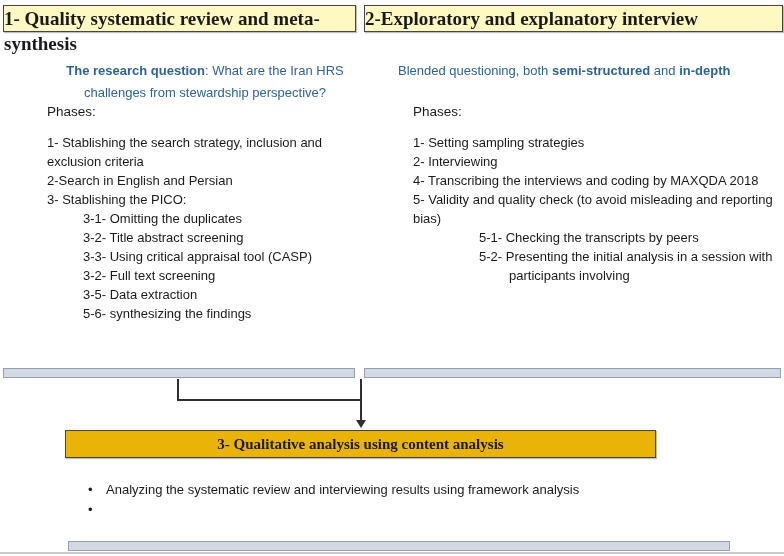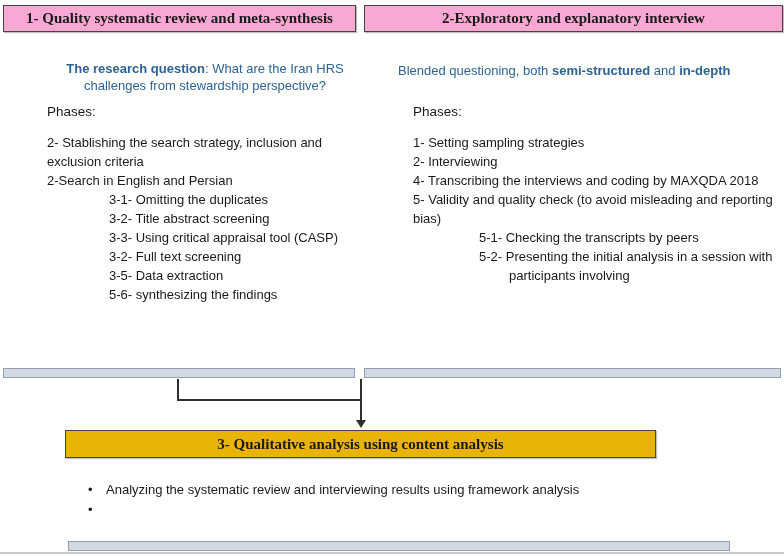--- a/index.html
+++ b/index.html
@@ -1,37 +1,37 @@
 <!DOCTYPE html>
 <html><head>
 <meta charset="utf-8">
 <style>
   html,body{margin:0;padding:0;background:#ffffff;}
   .canvas{
     position:relative;width:784px;height:556px;background:#ffffff;
     font-family:"Liberation Sans",sans-serif;color:#1a1a1a;overflow:hidden;
   }
   .hdr-box{
-    position:absolute;top:5px;height:25px;background:#f9a8d4;border:1px solid #454545;
-    text-align:center;font-family:"Liberation Serif",serif;font-weight:bold;
-    font-size:15px;line-height:25px;box-shadow:1px 1px 1px rgba(0,0,0,0.25);
+    position:absolute;top:5px;height:25px;background:#fef9c3;border:1px solid #454545;
+    font-family:"Liberation Serif",serif;font-weight:bold;
+    font-size:19px;line-height:25px;box-shadow:1px 1px 1px rgba(0,0,0,0.25);
   }
   #hdr-left{left:3px;width:351px;}
   #hdr-right{left:364px;width:417px;}
   .blue{color:#2e6395;}
   .b{font-weight:bold;}
-  .q-left{position:absolute;left:40px;top:60px;width:330px;text-align:center;font-size:13px;line-height:17px;}
+  .q-left{position:absolute;left:40px;top:60px;width:330px;text-align:center;font-size:13px;line-height:22px;}
   .q-right{position:absolute;left:398px;top:62px;width:378px;text-align:left;font-size:13px;line-height:17px;}
   .phases{position:absolute;top:104px;font-weight:normal;font-size:13.5px;}
   #phases-left{left:47px;}
   #phases-right{left:413px;}
   .plist{position:absolute;top:133px;font-size:13px;line-height:19px;}
   #plist-left{left:47px;width:312px;}
   #plist-right{left:413px;width:368px;}
-  .sublist-left{margin-left:62px;}
+  .sublist-left{margin-left:36px;}
   .sublist-right{margin-left:66px;}
   .hang{padding-left:30px;text-indent:-30px;}
   .bar{position:absolute;height:8px;background:#d3d9e3;border:1px solid #93a1b8;}
   #bar-left{left:3px;top:368px;width:350px;}
   #bar-right{left:364px;top:368px;width:415px;}
   #bar-bottom{left:68px;top:541px;width:660px;}
   .line{position:absolute;background:#2f2f2f;}
   #conn-v1{left:177px;top:379px;width:2px;height:21px;}
   #conn-h{left:177px;top:399px;width:185px;height:2px;}
   #conn-v2{left:360px;top:379px;width:2px;height:43px;}
@@ -63,22 +63,23 @@
   </div>
 
   <div class="q-right blue">
     <span>Blended questioning, both </span><span class="b">semi-structured</span><span> and </span><span class="b">in-depth</span>
   </div>
 
   <div id="phases-left" class="phases">Phases:</div>
   <div id="phases-right" class="phases">Phases:</div>
 
   <div id="plist-left" class="plist">
-    <div>2- Stablishing the search strategy, inclusion and exclusion criteria</div>
+    <div>1- Stablishing the search strategy, inclusion and exclusion criteria</div>
     <div>2-Search in English and Persian</div>
+    <div>3- Stablishing the PICO:</div>
     <div class="sublist-left">
       <div>3-1- Omitting the duplicates</div>
       <div>3-2- Title abstract screening</div>
       <div>3-3- Using critical appraisal tool (CASP)</div>
       <div>3-2- Full text screening</div>
       <div>3-5- Data extraction</div>
       <div>5-6- synthesizing the findings</div>
     </div>
   </div>
 

